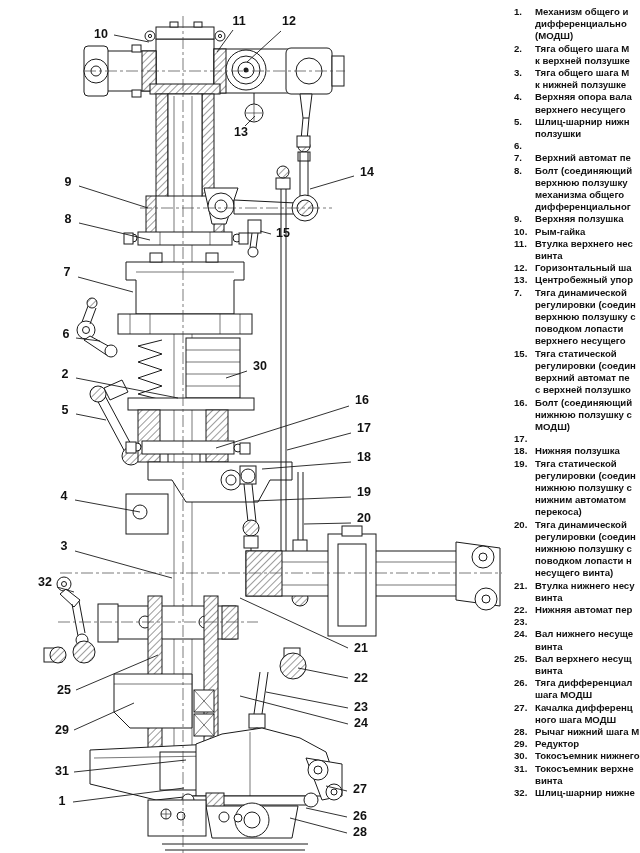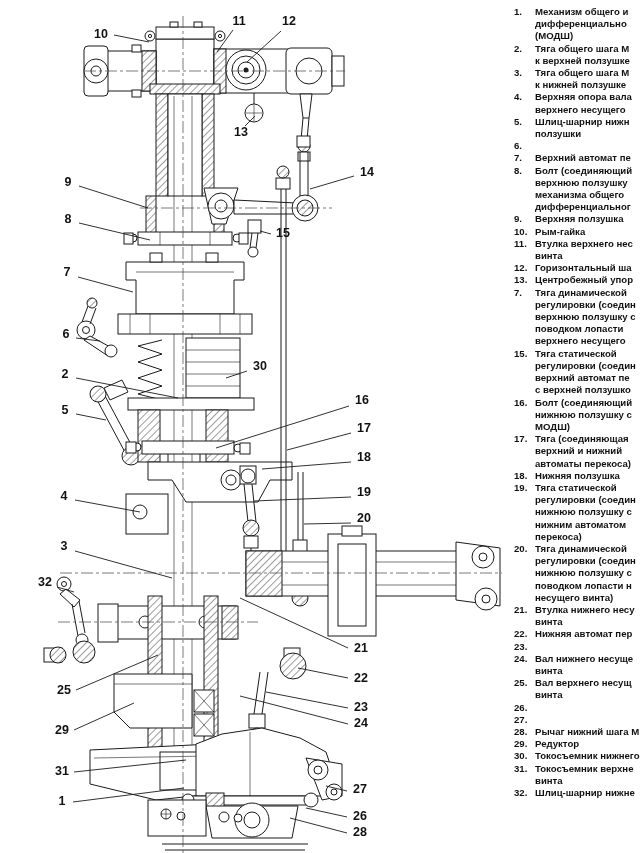--- a/index.html
+++ b/index.html
@@ -508,25 +508,20 @@
       <div class="li">
         <span class="num">16.</span>
         <span class="txt">
           <div>Болт (соединяющий</div>
           <div>нижнюю ползушку с</div>
           <div>МОДШ)</div>
         </span>
       </div>
       <div class="li">
         <span class="num">17.</span>
-        <span class="txt">
-          <div>Тяга (соединяющая</div>
-          <div>верхний и нижний</div>
-          <div>автоматы перекоса)</div>
-        </span>
       </div>
       <div class="li">
         <span class="num">18.</span>
         <span class="txt">
           <div>Нижняя ползушка</div>
         </span>
       </div>
       <div class="li">
         <span class="num">19.</span>
         <span class="txt">
@@ -572,23 +567,31 @@
       </div>
       <div class="li">
         <span class="num">25.</span>
         <span class="txt">
           <div>Вал верхнего несущ</div>
           <div>винта</div>
         </span>
       </div>
       <div class="li">
         <span class="num">26.</span>
+        <span class="txt">
+          <div>Тяга дифференциал</div>
+          <div>шага МОДШ</div>
+        </span>
       </div>
       <div class="li">
         <span class="num">27.</span>
+        <span class="txt">
+          <div>Качалка дифференц</div>
+          <div>ного шага МОДШ</div>
+        </span>
       </div>
       <div class="li">
         <span class="num">28.</span>
         <span class="txt">
           <div>Рычаг нижний шага М</div>
         </span>
       </div>
       <div class="li">
         <span class="num">29.</span>
         <span class="txt">

